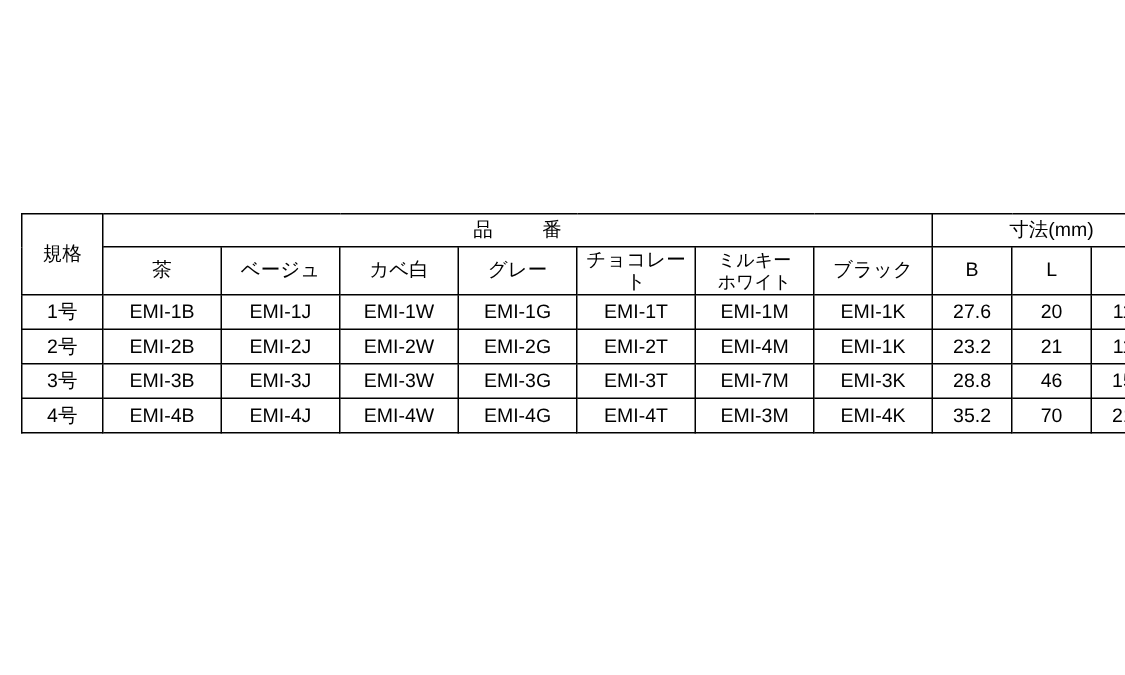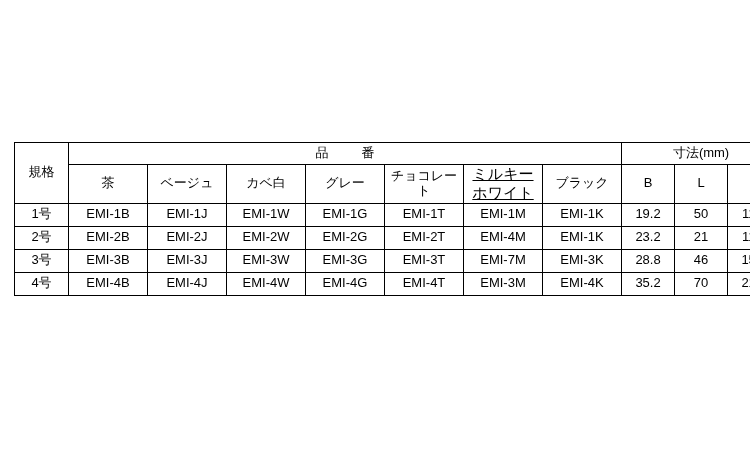--- a/index.html
+++ b/index.html
@@ -63,23 +63,22 @@
     font-weight: bold;
     font-size: 13px;
   }
   .hdr-sunpou {
     font-size: 12.5px;
   }
   .color-name {
     font-size: 12.5px;
   }
   .color-name.two-line {
-    font-size: 15px;
+    font-size: 12px;
     line-height: 1.25;
-    text-decoration: underline;
   }
   .dim-letter {
     font-size: 12.5px;
   }
   .size-label {
     font-size: 13px;
     font-weight: normal;
   }
   .part-no {
     font-size: 12.5px;
@@ -136,22 +135,22 @@
       <tbody>
         <tr class="row-body">
           <th class="size-label">1号</th>
           <td class="part-no">EMI-1B</td>
           <td class="part-no">EMI-1J</td>
           <td class="part-no">EMI-1W</td>
           <td class="part-no">EMI-1G</td>
           <td class="part-no">EMI-1T</td>
           <td class="part-no">EMI-1M</td>
           <td class="part-no">EMI-1K</td>
-          <td class="dim-val">19.2</td>
-          <td class="dim-val">50</td>
+          <td class="dim-val">27.6</td>
+          <td class="dim-val">20</td>
           <td class="dim-val">11.5</td>
         </tr>
         <tr class="row-body">
           <th class="size-label">2号</th>
           <td class="part-no">EMI-2B</td>
           <td class="part-no">EMI-2J</td>
           <td class="part-no">EMI-2W</td>
           <td class="part-no">EMI-2G</td>
           <td class="part-no">EMI-2T</td>
           <td class="part-no">EMI-4M</td>

